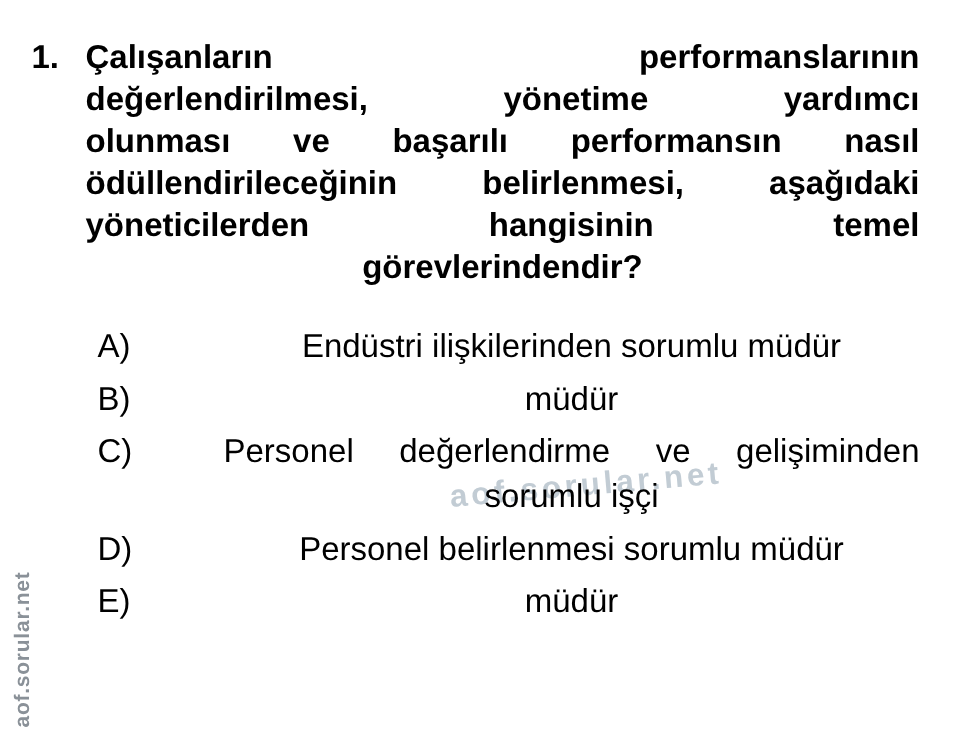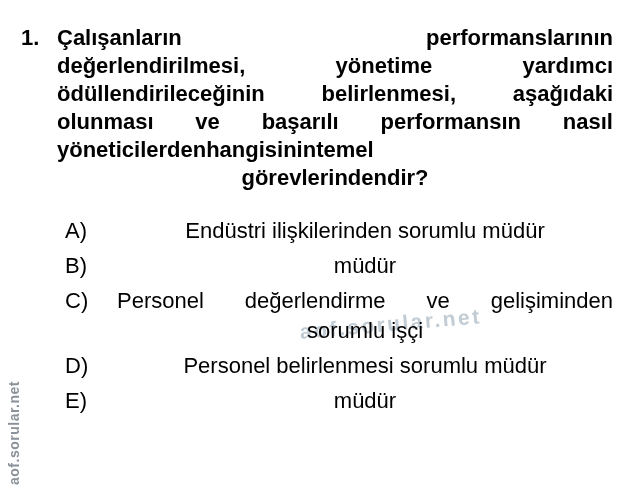--- a/index.html
+++ b/index.html
@@ -46,56 +46,56 @@
     width: 592px;
     display: flex;
     font-size: 22px;
     font-weight: bold;
     line-height: 28px;
     z-index: 2;
   }
   .qnum { width: 36px; flex-shrink: 0; }
   .qtext { flex: 1; }
   .jline { text-align: justify; text-align-last: justify; }
-  .fline { display: flex; justify-content: flex-start; }
+  .fline { display: flex; justify-content: space-between; }
   .lline { text-align: center; }
   .u {
     text-decoration-thickness: 2px;
     text-underline-offset: 3px;
   }
   .options {
     position: absolute;
     left: 65px;
     top: 216px;
     width: 548px;
     font-size: 22px;
     font-weight: normal;
     line-height: 30px;
     z-index: 2;
   }
   .opt { display: flex; margin-bottom: 5px; }
   .letter { width: 52px; flex-shrink: 0; }
-  .otext { flex: 1; }
+  .otext { flex: 1; margin-left: 32px; }
 </style>
 </head>
 <body>
 
 <div class="page">
 
   <div class="wm-side">aof.sorular.net</div>
 
   <div class="wm-center">aof.sorular.net</div>
 
   <div class="question">
     <div class="qnum">1.</div>
     <div class="qtext">
       <div class="jline">Çalışanların performanslarının</div>
       <div class="jline">değerlendirilmesi, yönetime yardımcı</div>
+      <div class="jline">olunması ve başarılı performansın nasıl</div>
       <div class="jline">ödüllendirileceğinin belirlenmesi, aşağıdaki</div>
-      <div class="jline">olunması ve başarılı performansın nasıl</div>
       <div class="fline">
         <span>yöneticilerden</span>
         <span>hangisinin</span>
         <span class="u">temel</span>
       </div>
       <div class="lline">görevlerindendir?</div>
     </div>
   </div>
 
   <div class="options">

